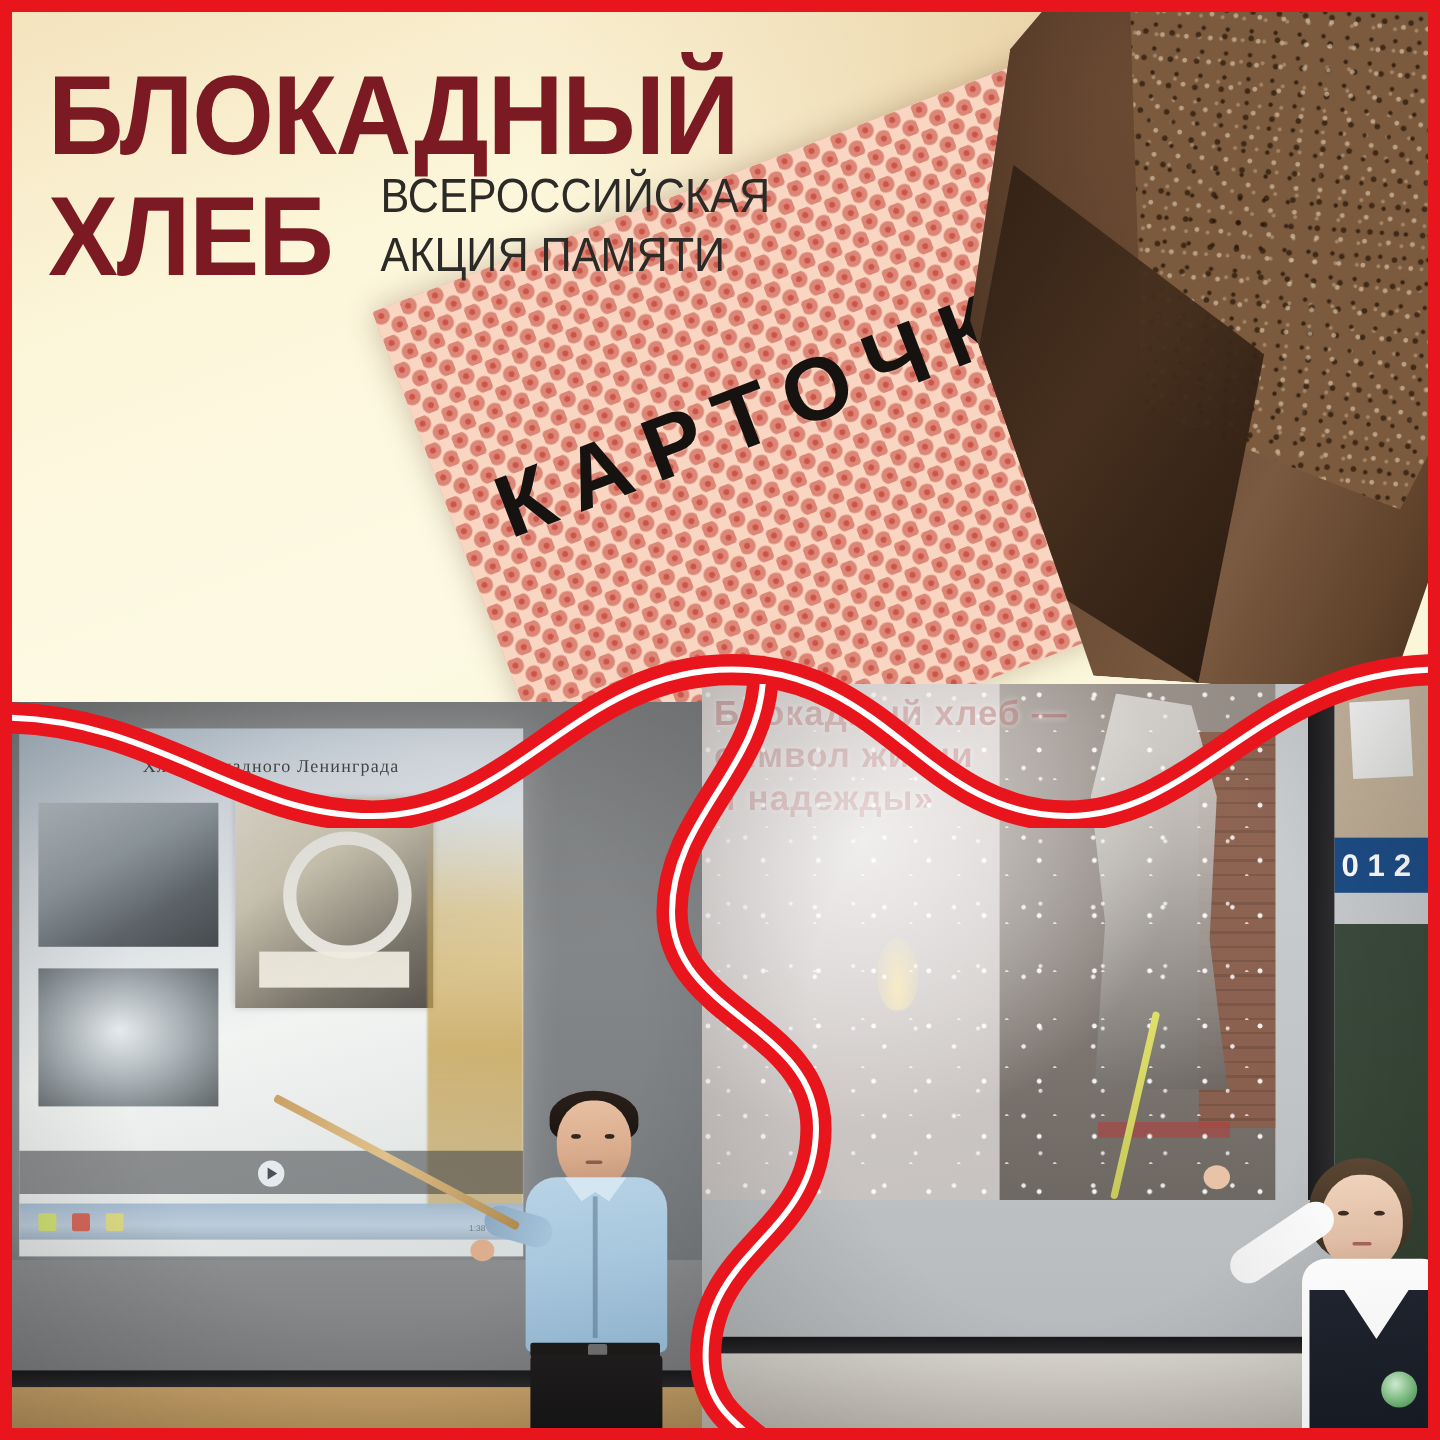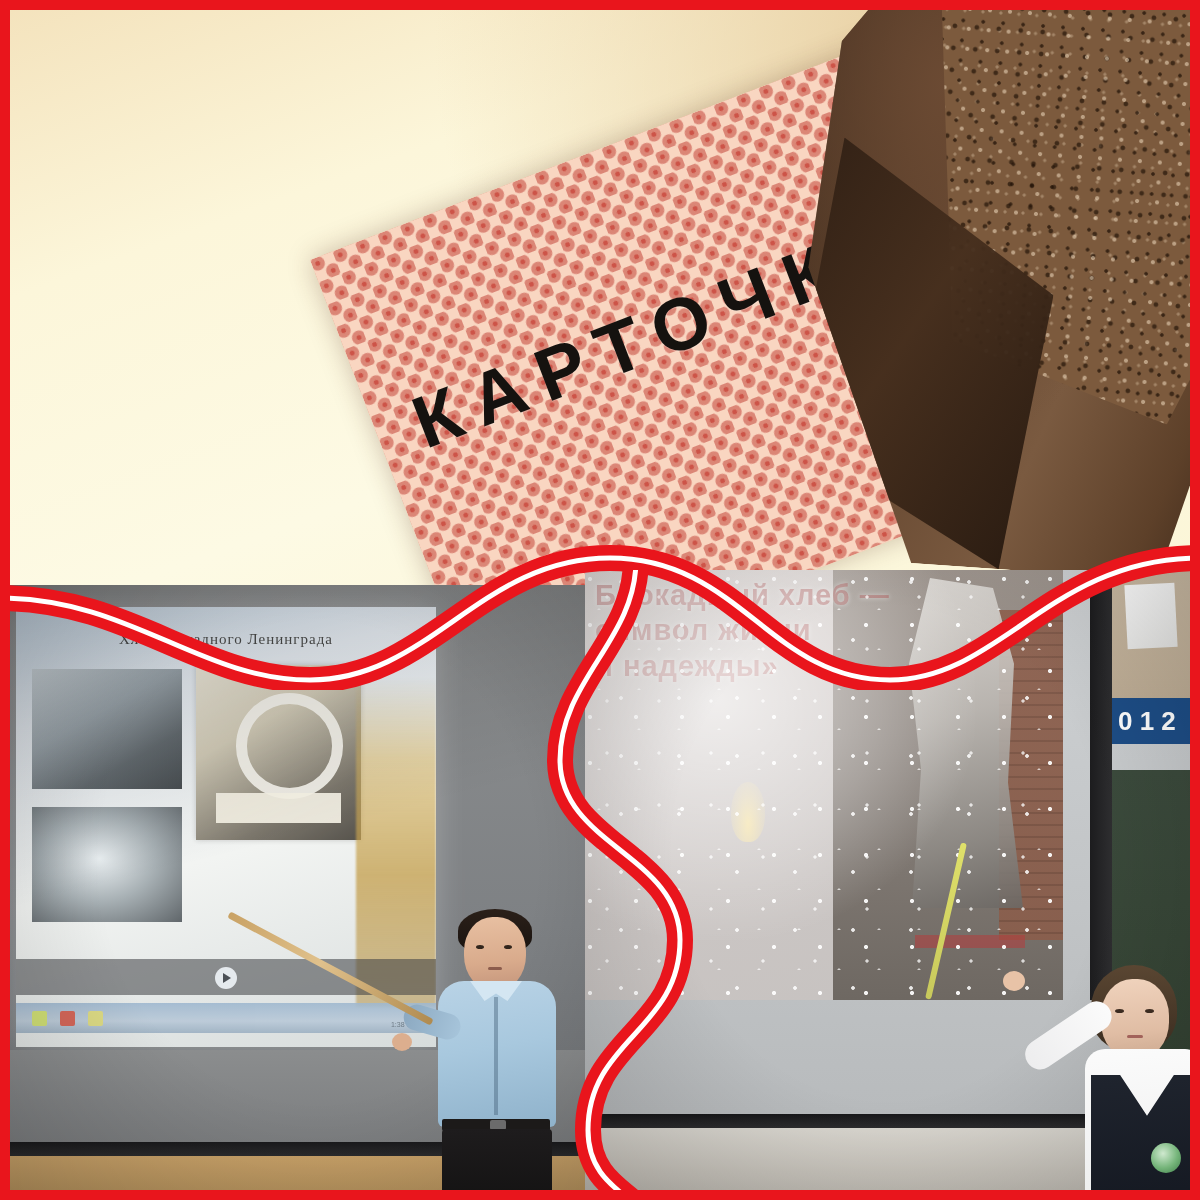--- a/index.html
+++ b/index.html
@@ -456,20 +456,30 @@
         <div class="card-rule"></div>
       </div>
 
       <div class="bread">
         <div class="bread-body">
           <div class="bread-crumb"></div>
           <div class="bread-crust"></div>
         </div>
       </div>
 
+      <div class="title-block">
+        <div class="t-line1">БЛОКАДНЫЙ</div>
+        <div class="t-row2">
+          <div class="t-line2">ХЛЕБ</div>
+          <div>
+            <div class="t-sub">ВСЕРОССИЙСКАЯ</div>
+            <div class="t-sub">АКЦИЯ ПАМЯТИ</div>
+          </div>
+        </div>
+      </div>
     </div>
 
     <div class="photo-left">
       <div class="pl-wall"></div>
 
       <div class="pl-screen">
         <div class="pl-slidetitle">Хлеб  блокадного  Ленинграда</div>
         <div class="pl-ph1"></div>
         <div class="pl-ph2"></div>
         <div class="pl-ph3">

